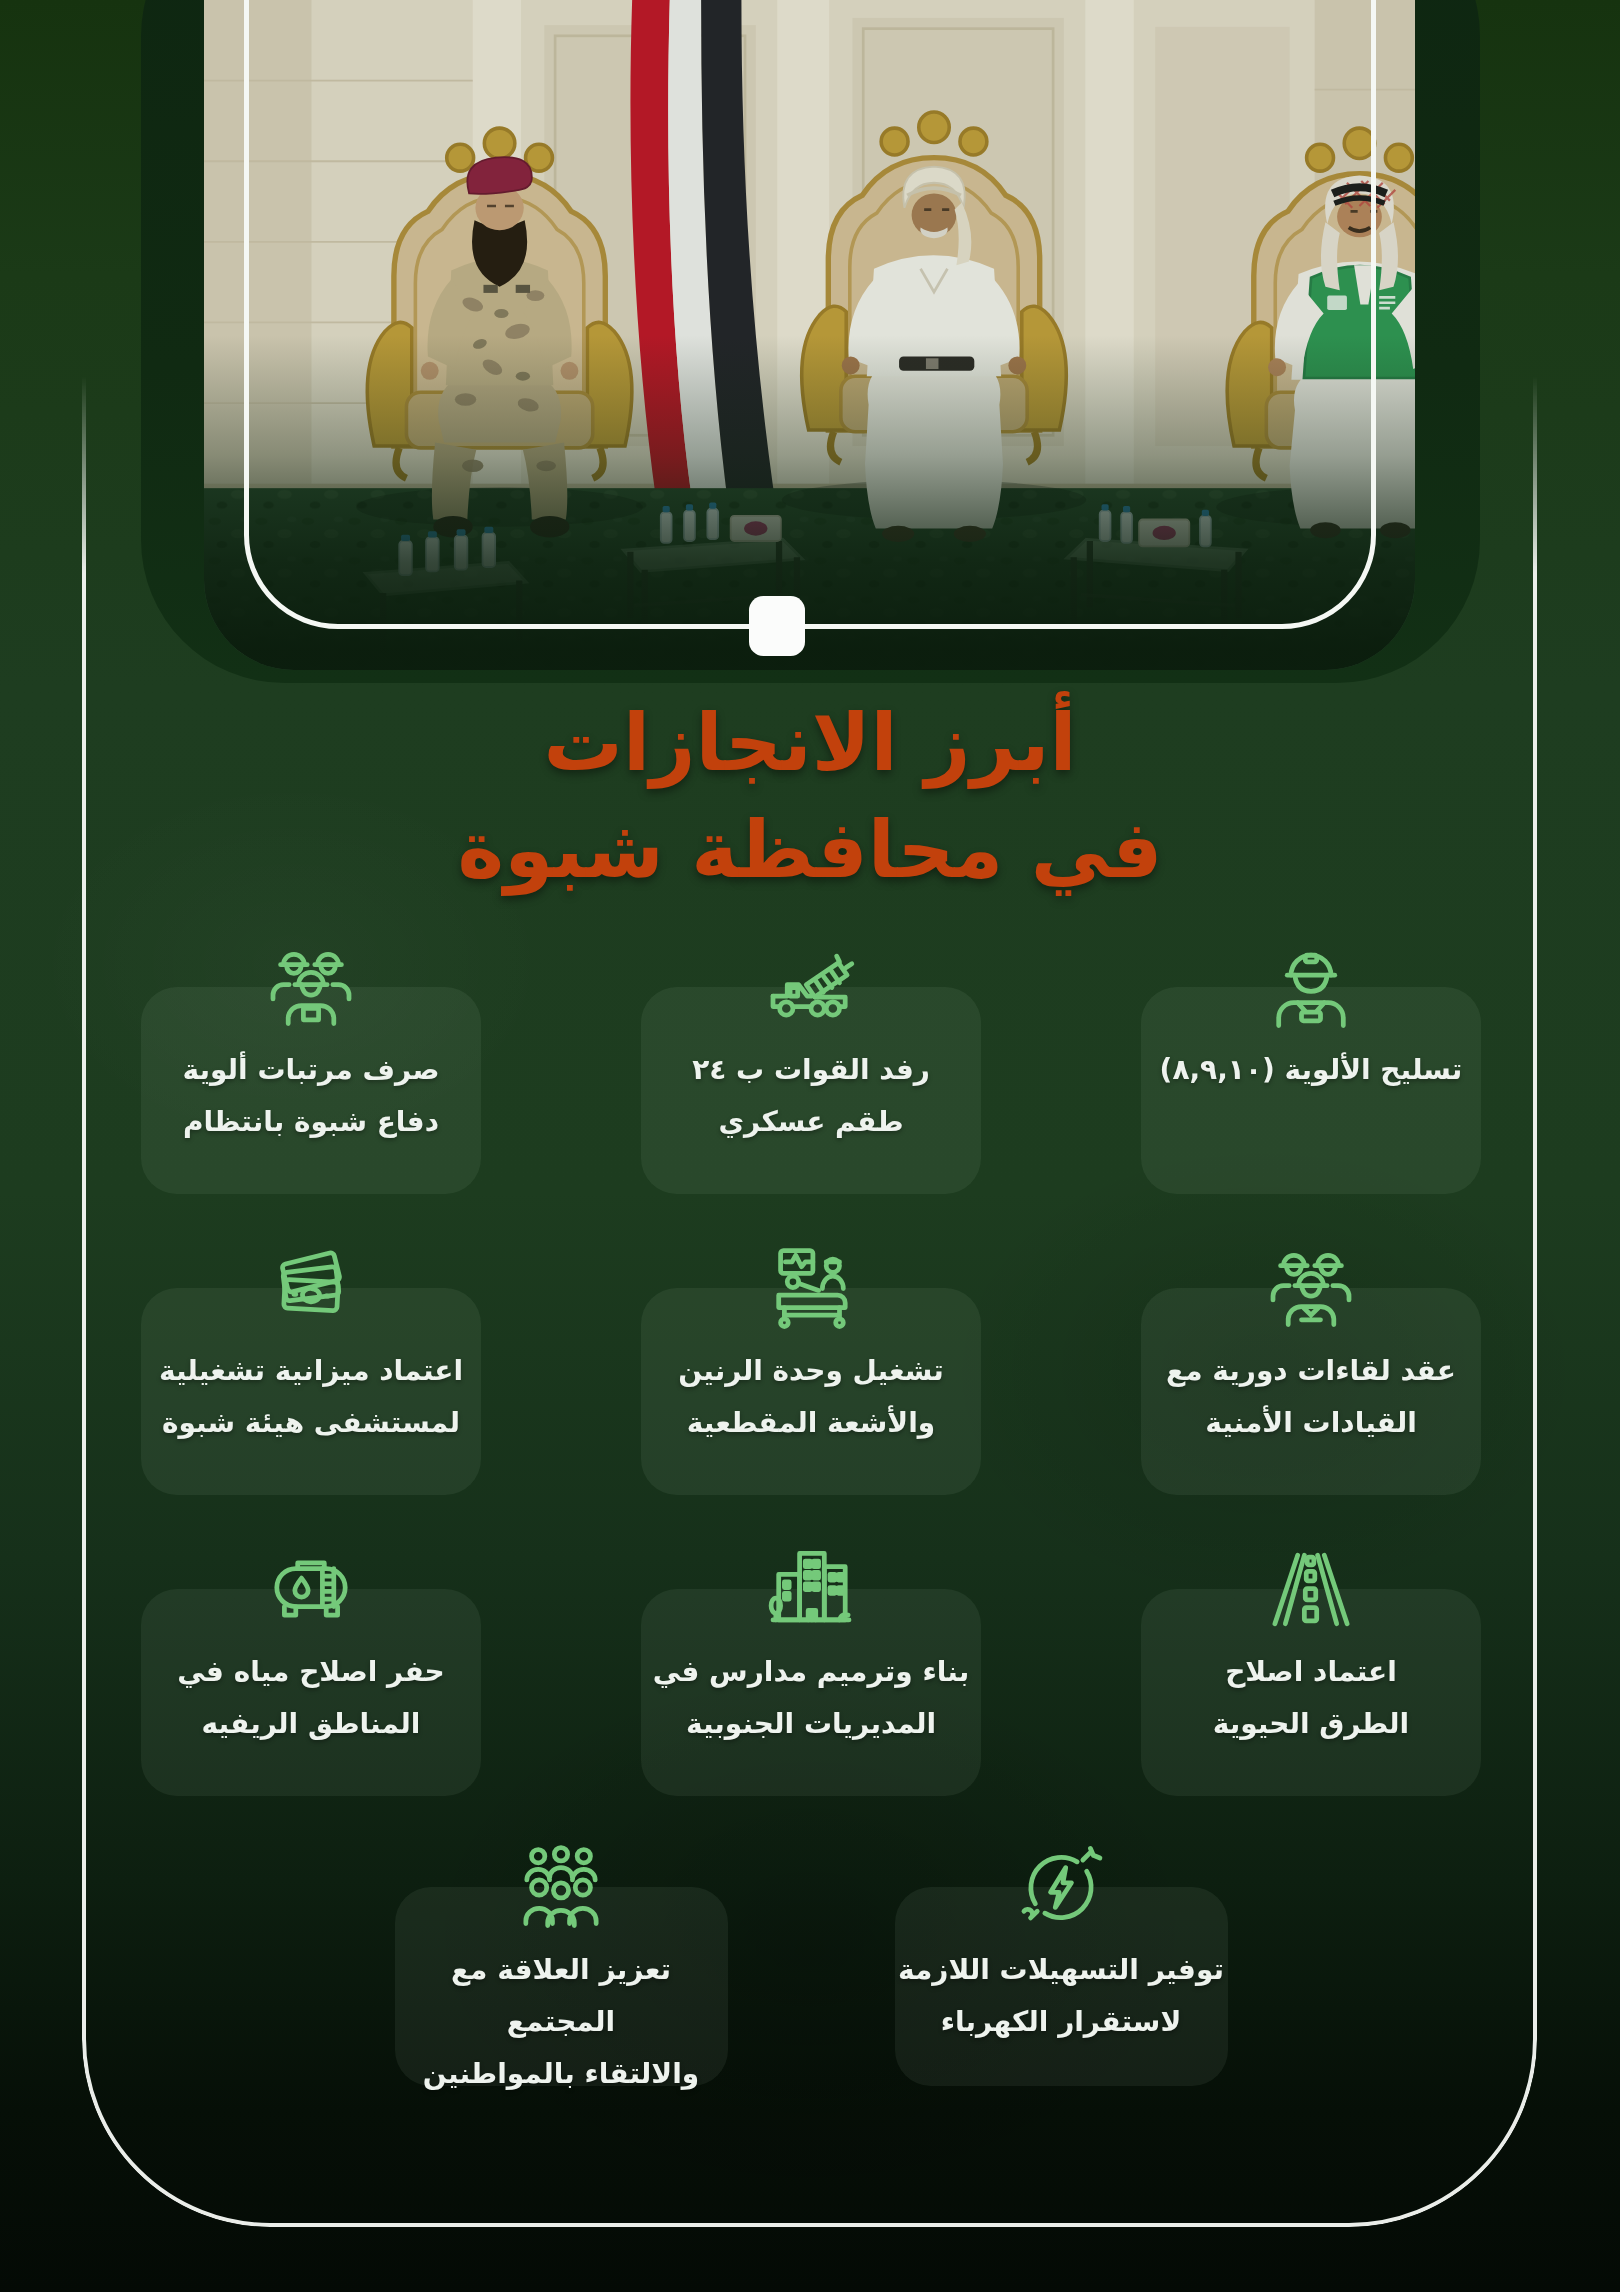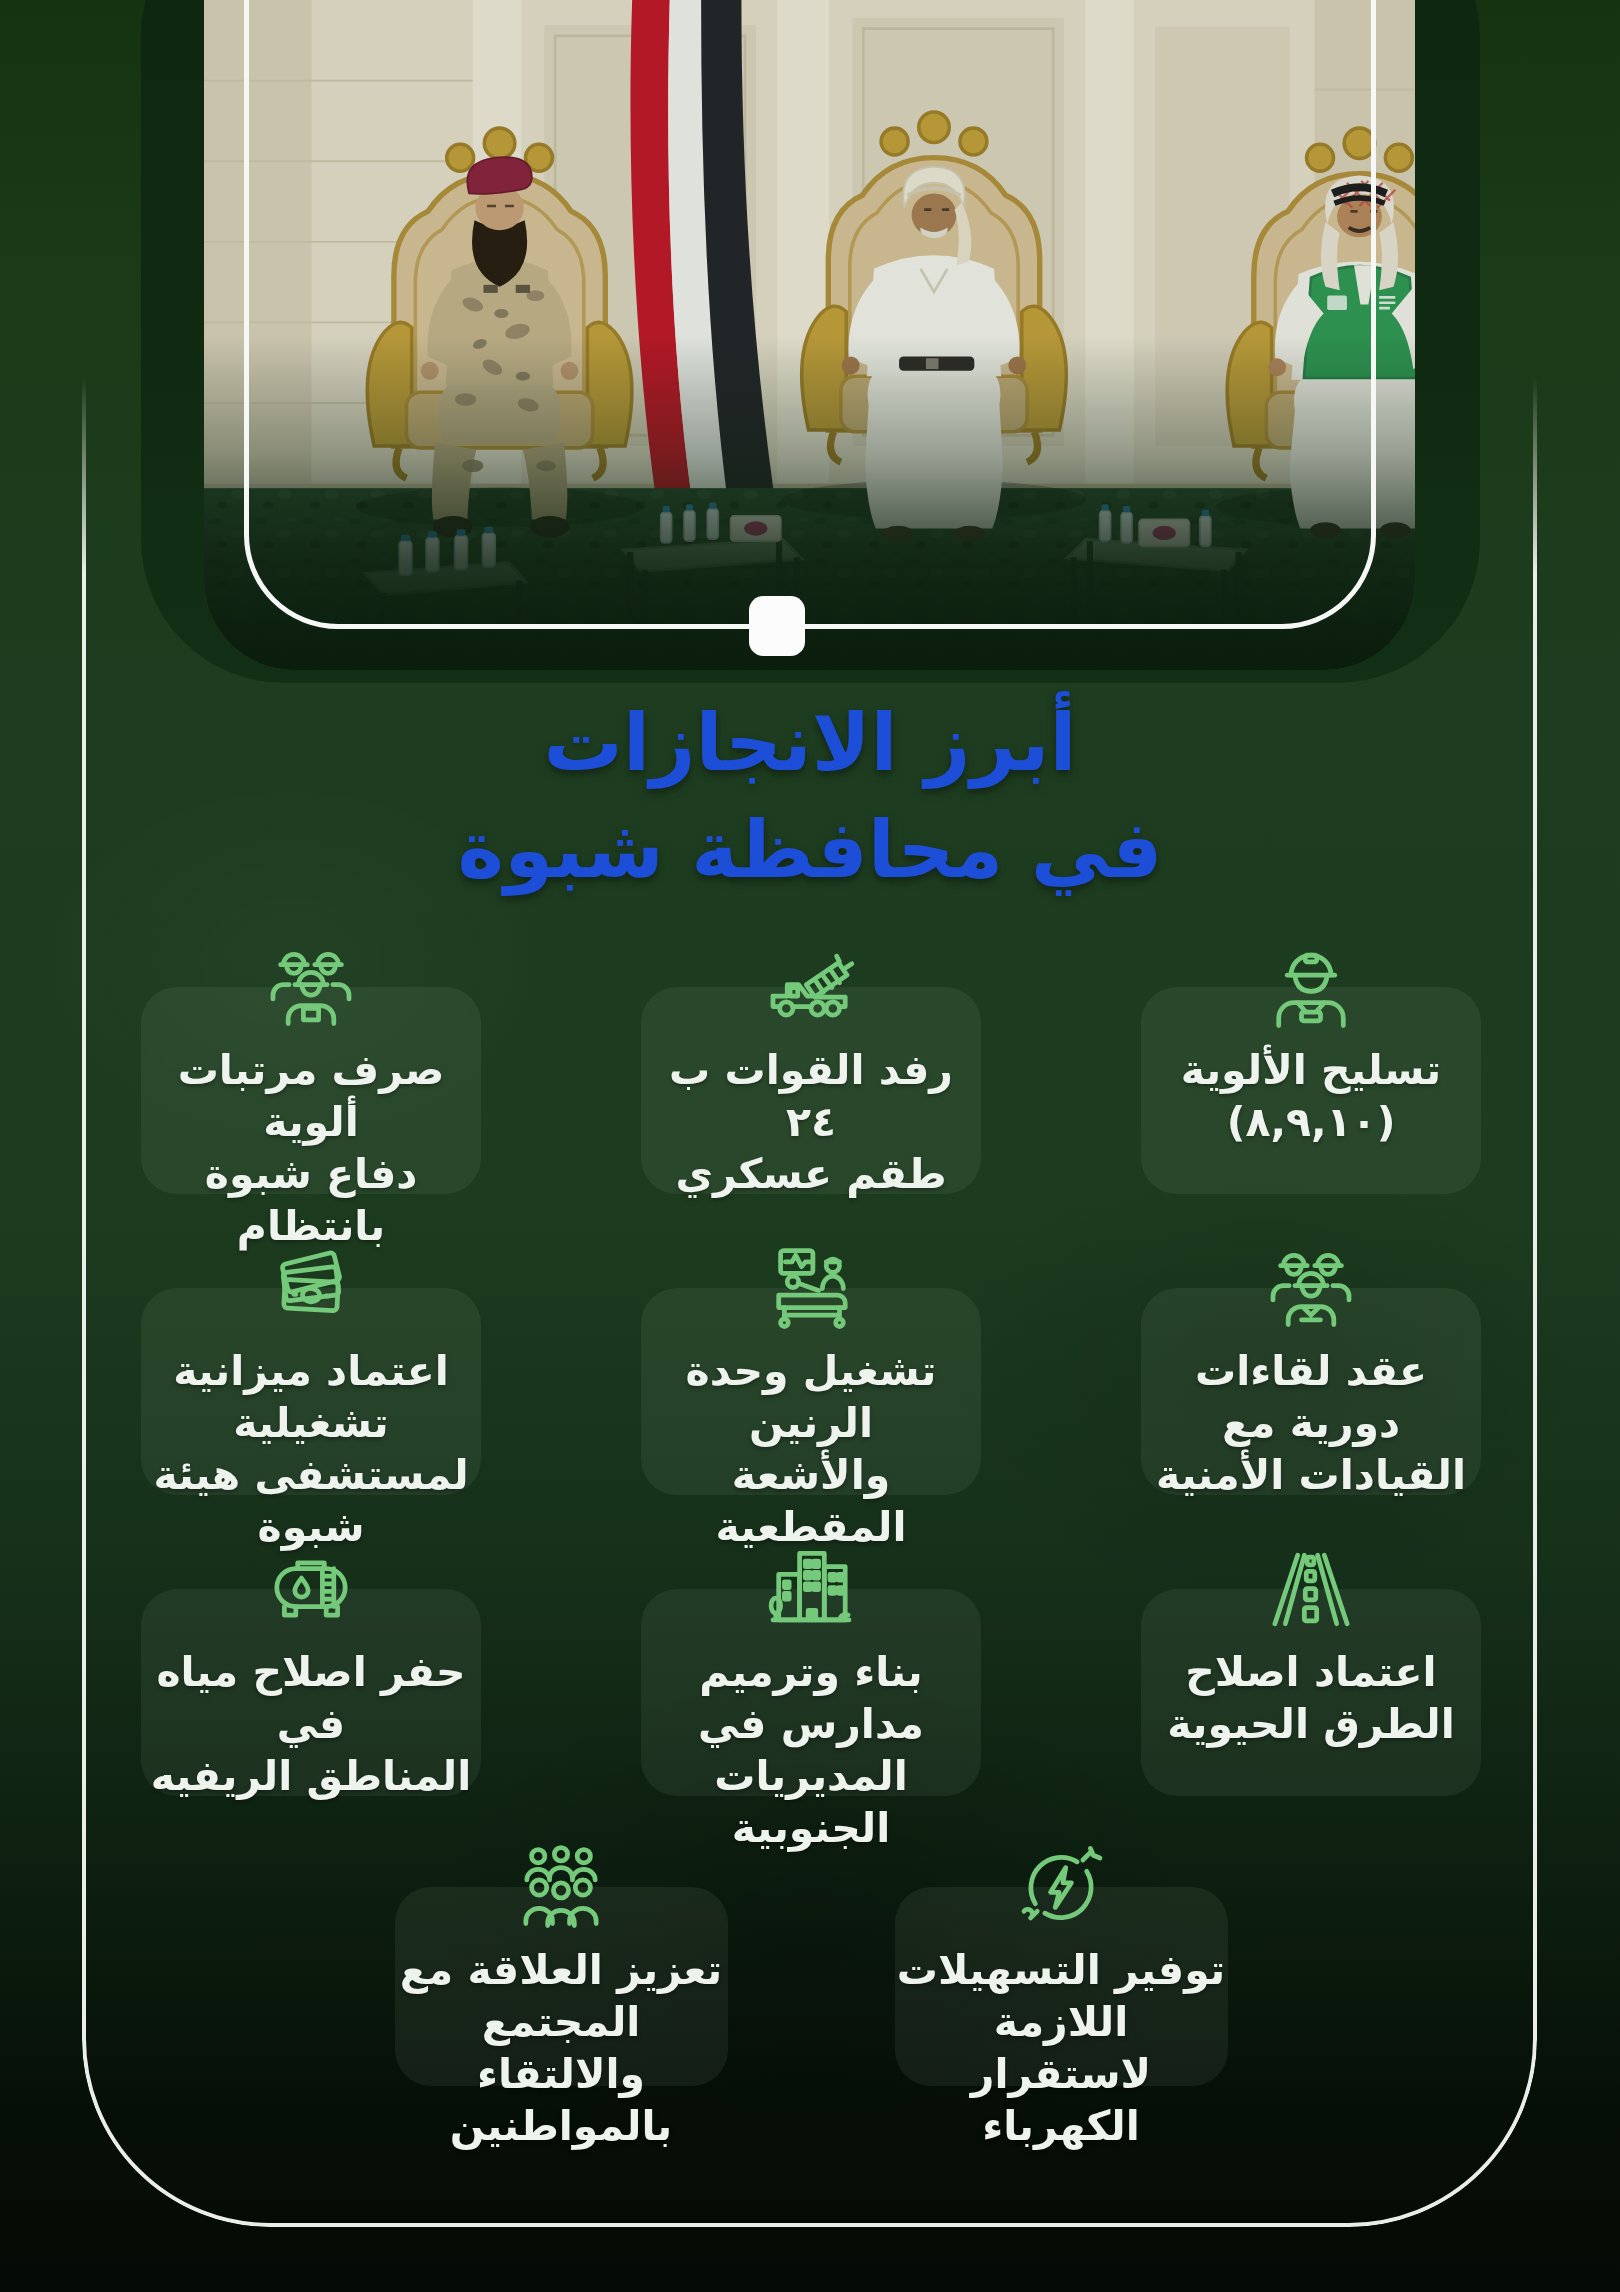--- a/index.html
+++ b/index.html
@@ -44,21 +44,21 @@
     position:absolute; left:244px; top:-188px; width:1132px; height:817px;
     border:5.4px solid #f5f8f4; border-radius:94px;
   }
   .handle{
     position:absolute; left:749px; top:596px; width:56px; height:60px;
     border-radius:14.3px; background:#fbfcfb;
   }
   .title{
     position:absolute; top:690px; left:0; width:100%;
     text-align:center; direction:rtl;
-    color:#1d4ed8; font-weight:700; font-size:79px; line-height:107px;
+    color:#c2410c; font-weight:700; font-size:79px; line-height:107px;
     text-shadow:0 3.6px 9px rgba(0,0,0,0.4);
   }
   .cards-grid{
     position:absolute; left:141px; top:987px; width:1340px;
     display:grid; grid-template-columns:repeat(3,340px); justify-content:space-between;
     grid-auto-rows:207px; row-gap:94px; direction:rtl;
   }
   .cards-bottom{
     position:absolute; left:141px; top:1887px; width:1340px;
     display:flex; justify-content:center; gap:167px; direction:rtl;
@@ -69,21 +69,21 @@
     background:rgba(212,238,217,0.07);
   }
   .icon-wrap{
     position:absolute; top:-47px; left:50%; transform:translateX(-50%);
     width:100px; height:95px; color:var(--ico,#74c97a);
     display:flex; align-items:center; justify-content:center;
   }
   .icon-wrap svg{ width:100%; height:100%; }
   .card-text{
     padding-top:57px; text-align:center; direction:rtl;
-    font-size:41px; font-weight:700; color:#eef3ee; line-height:52px;
+    font-size:28px; font-weight:700; color:#eef3ee; line-height:52px;
     text-shadow:0 1.8px 4.5px rgba(0,0,0,0.35);
   }
 </style>
 </head>
 <body>
 
 <div class="bg-texture"></div>
 <div class="outline-main"></div>
 <div class="photo-panel"></div>
 

